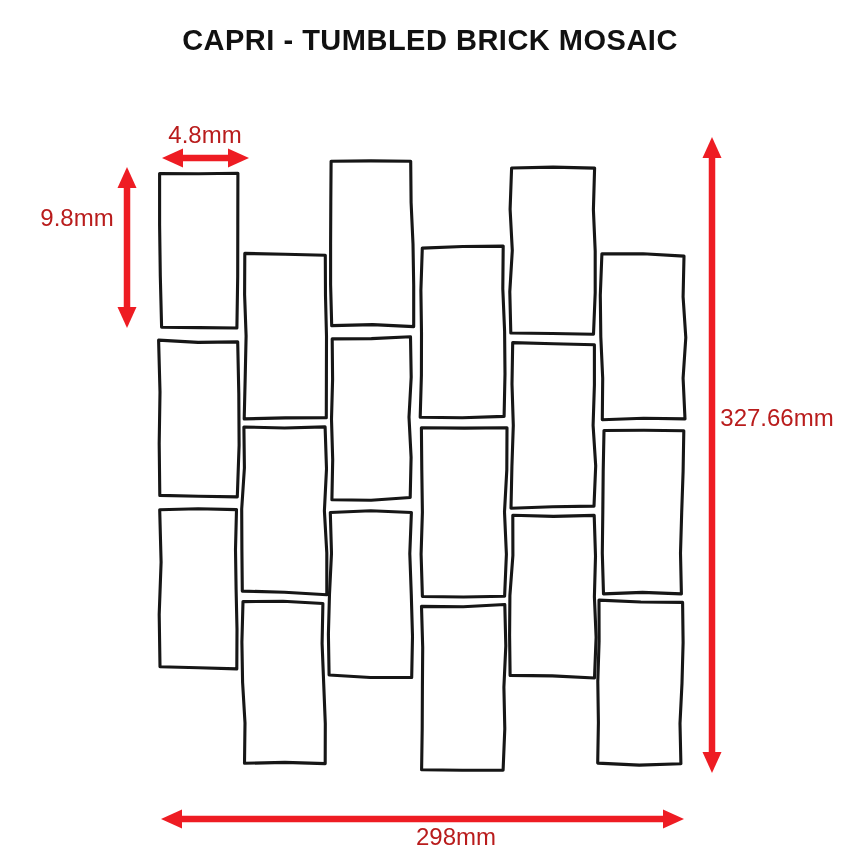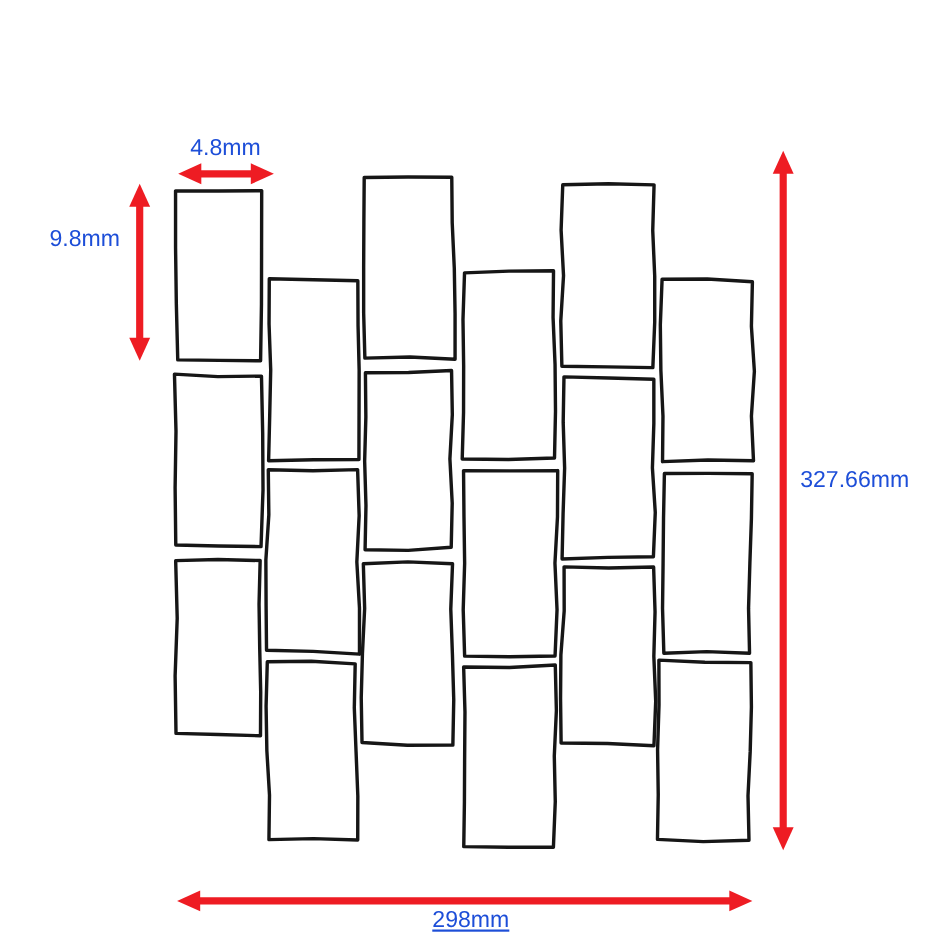--- a/index.html
+++ b/index.html
@@ -30,31 +30,32 @@
   .diagram-svg {
     position: absolute;
     left: 0;
     top: 0;
     width: 860px;
     height: 860px;
   }
   .dim-label {
     position: absolute;
     transform: translate(-50%, -50%);
-    font-size: 21px;
+    font-size: 24px;
     font-weight: 400;
-    color: #1d4ed8;
+    color: #b91c1c;
     white-space: nowrap;
   }
 </style>
 </head>
 <body>
 
 <div class="canvas">
 
+  <h1 class="page-title">CAPRI - TUMBLED BRICK MOSAIC</h1>
 
   <svg class="diagram-svg" id="diagram-svg" viewBox="0 0 860 860">
       <path d="M159.6 173.5 L 198.7 173.7 L 237.9 173.3 L 237.8 224.8 L 237.7 276.4 L 236.9 328.0 L 199.2 327.6 L 161.6 327.2 L 160.3 276.0 L 159.6 224.7 Z" fill="#ffffff" stroke="#161616" stroke-width="3.1" stroke-linejoin="round"></path>
       <path d="M158.6 340.1 L 198.1 342.4 L 237.7 341.9 L 238.8 393.6 L 239.1 445.3 L 237.3 496.9 L 198.6 496.3 L 159.8 495.4 L 159.2 443.7 L 160.0 391.9 Z" fill="#ffffff" stroke="#161616" stroke-width="3.1" stroke-linejoin="round"></path>
       <path d="M159.7 509.7 L 198.1 508.7 L 236.5 509.6 L 235.5 549.4 L 236.1 589.2 L 237.0 629.0 L 236.8 668.9 L 198.4 667.7 L 160.0 666.7 L 159.2 614.4 L 161.1 562.0 Z" fill="#ffffff" stroke="#161616" stroke-width="3.1" stroke-linejoin="round"></path>
       <path d="M244.8 253.4 L 285.1 254.3 L 325.3 255.2 L 325.5 295.9 L 326.5 336.5 L 326.4 377.1 L 326.3 417.8 L 285.2 417.9 L 244.2 418.9 L 245.2 377.5 L 246.1 336.1 L 244.6 294.8 Z" fill="#ffffff" stroke="#161616" stroke-width="3.1" stroke-linejoin="round"></path>
       <path d="M243.9 427.0 L 284.5 428.0 L 325.1 426.9 L 326.5 468.8 L 324.4 510.8 L 326.8 552.8 L 326.8 594.7 L 284.6 592.2 L 242.3 591.1 L 241.9 550.1 L 241.7 509.0 L 244.4 468.0 Z" fill="#ffffff" stroke="#161616" stroke-width="3.1" stroke-linejoin="round"></path>
       <path d="M243.0 601.6 L 283.0 601.2 L 322.9 603.5 L 322.1 643.6 L 323.7 683.6 L 325.3 723.6 L 325.2 763.6 L 284.9 762.4 L 244.5 763.3 L 245.0 722.9 L 242.6 682.5 L 241.9 642.1 Z" fill="#ffffff" stroke="#161616" stroke-width="3.1" stroke-linejoin="round"></path>
       <path d="M331.1 161.3 L 370.9 160.9 L 410.7 161.2 L 411.1 202.5 L 413.0 243.9 L 413.7 285.2 L 413.7 326.6 L 372.7 324.6 L 331.7 325.6 L 330.6 284.5 L 330.6 243.4 L 330.8 202.3 Z" fill="#ffffff" stroke="#161616" stroke-width="3.1" stroke-linejoin="round"></path>
       <path d="M332.2 338.9 L 371.4 338.6 L 410.5 336.8 L 411.2 377.0 L 409.0 417.2 L 411.1 457.3 L 410.2 497.5 L 371.1 500.3 L 331.9 499.8 L 332.7 459.6 L 331.5 419.3 L 332.6 379.1 Z" fill="#ffffff" stroke="#161616" stroke-width="3.1" stroke-linejoin="round"></path>
@@ -87,17 +88,17 @@
         <line x1="176" y1="819" x2="669" y2="819" stroke="#ee1c23" stroke-width="6.5"></line>
         <polygon points="684,819 663,828.5 663,809.5" fill="#ee1c23"></polygon>
         <polygon points="161,819 182,828.5 182,809.5" fill="#ee1c23"></polygon>
       </g>
     </svg>
 
   <div class="dim-label" style="left: 205px; top: 135px;">4.8mm</div>
 
   <div class="dim-label" style="left: 77px; top: 218px;">9.8mm</div>
 
-  <div class="dim-label" style="left: 777px; top: 437px;">327.66mm</div>
+  <div class="dim-label" style="left: 777px; top: 418px;">327.66mm</div>
 
-  <div class="dim-label" style="left: 428px; top: 837px; text-decoration: underline;">298mm</div>
+  <div class="dim-label" style="left: 456px; top: 837px;">298mm</div>
 
 </div>
 
 </body></html>

